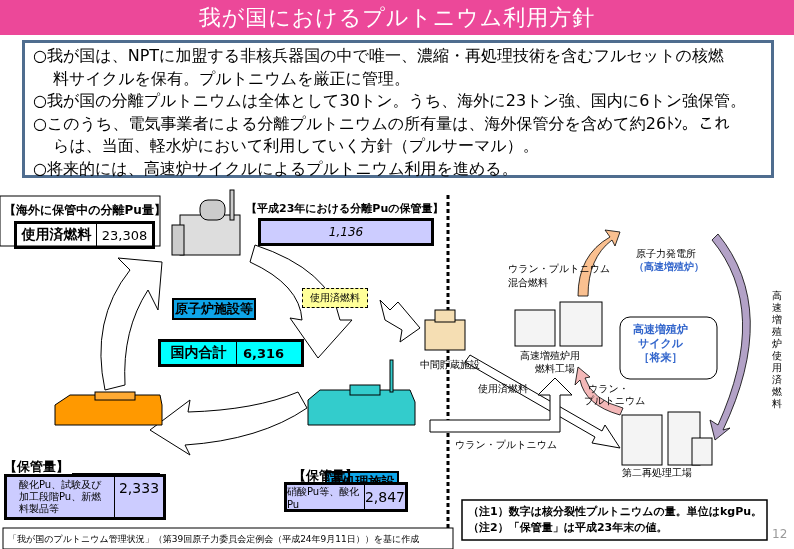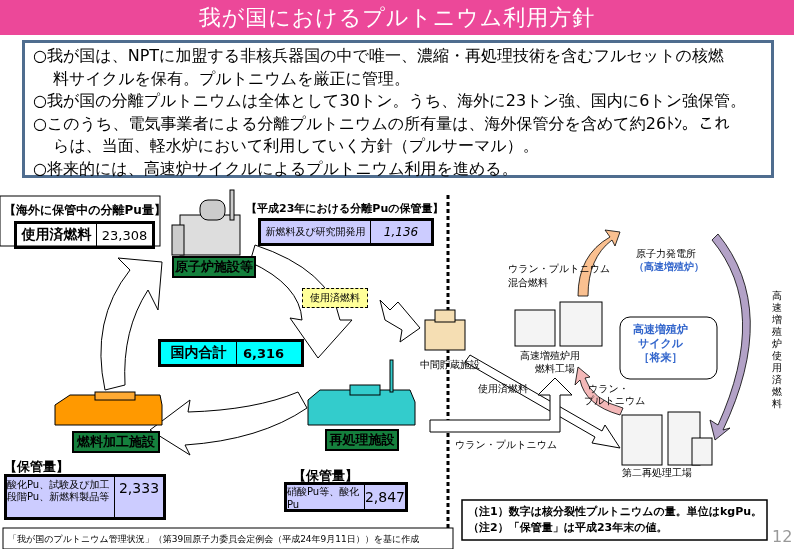--- a/index.html
+++ b/index.html
@@ -6,21 +6,21 @@
   body { width:794px; height:549px; position:relative; overflow:hidden; background:#fff;
          font-family:"DejaVu Sans", "Liberation Sans", sans-serif; color:#000; }
   .titlebar { position:absolute; left:0; top:0; width:794px; height:35px; background:#ec4899;
               color:#fff; font-size:22px; text-align:center; line-height:35px; letter-spacing:1px; }
   .summary { position:absolute; left:22px; top:40px; width:752px; height:138px; box-sizing:border-box;
              border:3px solid #4f6d8f; background:#fff; padding:2px 8px; font-size:16px; line-height:22.5px; }
   .summary p { margin:0; }
   .summary .indent { padding-left:20px; }
   .abs { position:absolute; }
   .lbl { font-weight:bold; font-size:13px; }
-  .boxed { border:2px solid #000; background:#15803d; font-weight:bold; font-size:13px; text-align:center; }
+  .boxed { border:2px solid #000; background:#0ea5e9; font-weight:bold; font-size:13px; text-align:center;margin-top:42px; }
   .tbl { position:absolute; border:3px solid #000; display:flex; font-size:13px; }
   .tbl > div { display:flex; align-items:center; box-sizing:border-box; }
   .small { font-size:10px; }
   svg { position:absolute; left:0; top:0; }
 </style>
 </head>
 <body>
 
 <div class="titlebar">我が国におけるプルトニウム利用方針</div>
 
@@ -98,21 +98,20 @@
 <div class="abs lbl" style="left:4px;top:202px;font-size:12px;">【海外に保管中の分離Pu量】</div>
 <div class="tbl" style="left:14px;top:221px;width:135px;height:22px;">
   <div style="width:80px;justify-content:center;border-right:1px solid #000;font-weight:bold;font-size:14px;">使用済燃料</div>
   <div style="flex:1;justify-content:center;">23,308</div>
 </div>
 
 <div class="abs boxed" style="left:172px;top:256px;width:80px;height:18px;line-height:18px;">原子炉施設等</div>
 
 <div class="abs lbl" style="left:246px;top:201px;font-size:11px;text-align:right;">【平成23年における分離Puの保管量】</div>
 <div class="tbl" style="left:258px;top:218px;width:170px;height:22px;background:#ccccff;">
-  <div class="small" style="width:110px;justify-content:center;border-right:1px solid #000;">新燃料及び研究開発用</div>
   <div style="flex:1;justify-content:center;font-size:12px;font-style:italic;">1,136</div>
 </div>
 
 <div class="abs small" style="left:302px;top:288px;width:64px;height:18px;line-height:18px;text-align:center;background:#ffff99;border:1px dashed #000;">使用済燃料</div>
 
 <div class="tbl" style="left:158px;top:339px;width:140px;height:22px;background:#00ffff;">
   <div style="width:76px;justify-content:center;border-right:1px solid #000;font-weight:bold;font-size:14px;">国内合計</div>
   <div style="flex:1;padding-left:6px;font-weight:bold;">6,316</div>
 </div>
 
@@ -121,21 +120,21 @@
 <div class="abs boxed" style="left:325px;top:429px;width:70px;height:18px;line-height:18px;">再処理施設</div>
 <div class="abs lbl" style="left:293px;top:467px;">【保管量】</div>
 <div class="tbl" style="left:284px;top:482px;width:118px;height:24px;background:#ccccff;">
   <div class="small" style="width:80px;justify-content:center;border-right:1px solid #000;">硝酸Pu等、酸化Pu</div>
   <div style="flex:1;justify-content:center;font-size:14px;">2,847</div>
 </div>
 
 <div class="abs boxed" style="left:72px;top:431px;width:84px;height:18px;line-height:18px;">燃料加工施設</div>
 <div class="abs lbl" style="left:4px;top:458px;">【保管量】</div>
 <div class="tbl" style="left:4px;top:474px;width:156px;height:40px;background:#ccccff;">
-  <div class="small" style="width:108px;padding:2px 0;border-right:1px solid #000;line-height:12px;align-items:flex-start;">酸化Pu、試験及び加工段階Pu、新燃料製品等</div>
+  <div class="small" style="width:108px;padding:2px 12px;border-right:1px solid #000;line-height:12px;align-items:flex-start;">酸化Pu、試験及び加工段階Pu、新燃料製品等</div>
   <div style="flex:1;justify-content:center;align-items:flex-start;padding-top:3px;font-size:14px;">2,333</div>
 </div>
 
 <div class="abs small" style="left:508px;top:262px;">ウラン・プルトニウム</div>
 <div class="abs small" style="left:508px;top:276px;">混合燃料</div>
 <div class="abs small" style="left:520px;top:349px;">高速増殖炉用</div>
 <div class="abs small" style="left:535px;top:362px;">燃料工場</div>
 <div class="abs small" style="left:636px;top:247px;">原子力発電所</div>
 <div class="abs small" style="left:634px;top:260px;color:#3366cc;font-weight:bold;">（高速増殖炉）</div>
 <div class="abs" style="left:620px;top:323px;width:81px;text-align:center;color:#3366cc;font-weight:bold;font-size:11px;line-height:14px;">
@@ -146,13 +145,13 @@
 <div class="abs small" style="left:772px;top:290px;width:11px;line-height:12px;word-break:break-all;">高速増殖炉使用済燃料</div>
 <div class="abs small" style="left:588px;top:382px;">ウラン・</div>
 <div class="abs small" style="left:584px;top:394px;">プルトニウム</div>
 <div class="abs small" style="left:478px;top:382px;">使用済燃料</div>
 <div class="abs small" style="left:455px;top:438px;">ウラン・プルトニウム</div>
 <div class="abs small" style="left:622px;top:466px;">第二再処理工場</div>
 
 <div class="abs" style="left:8px;top:533px;font-size:9px;">「我が国のプルトニウム管理状況」（第39回原子力委員会定例会（平成24年9月11日））を基に作成</div>
 <div class="abs" style="left:468px;top:504px;font-size:11px;font-weight:bold;">（注1）数字は核分裂性プルトニウムの量。単位はkgPu。</div>
 <div class="abs" style="left:468px;top:520px;font-size:11px;font-weight:bold;">（注2）「保管量」は平成23年末の値。</div>
-<div class="abs" style="left:772px;top:527px;font-size:16px;color:#999;">12</div>
+<div class="abs" style="left:772px;top:527px;font-size:12px;color:#999;">12</div>
 
 </body></html>

